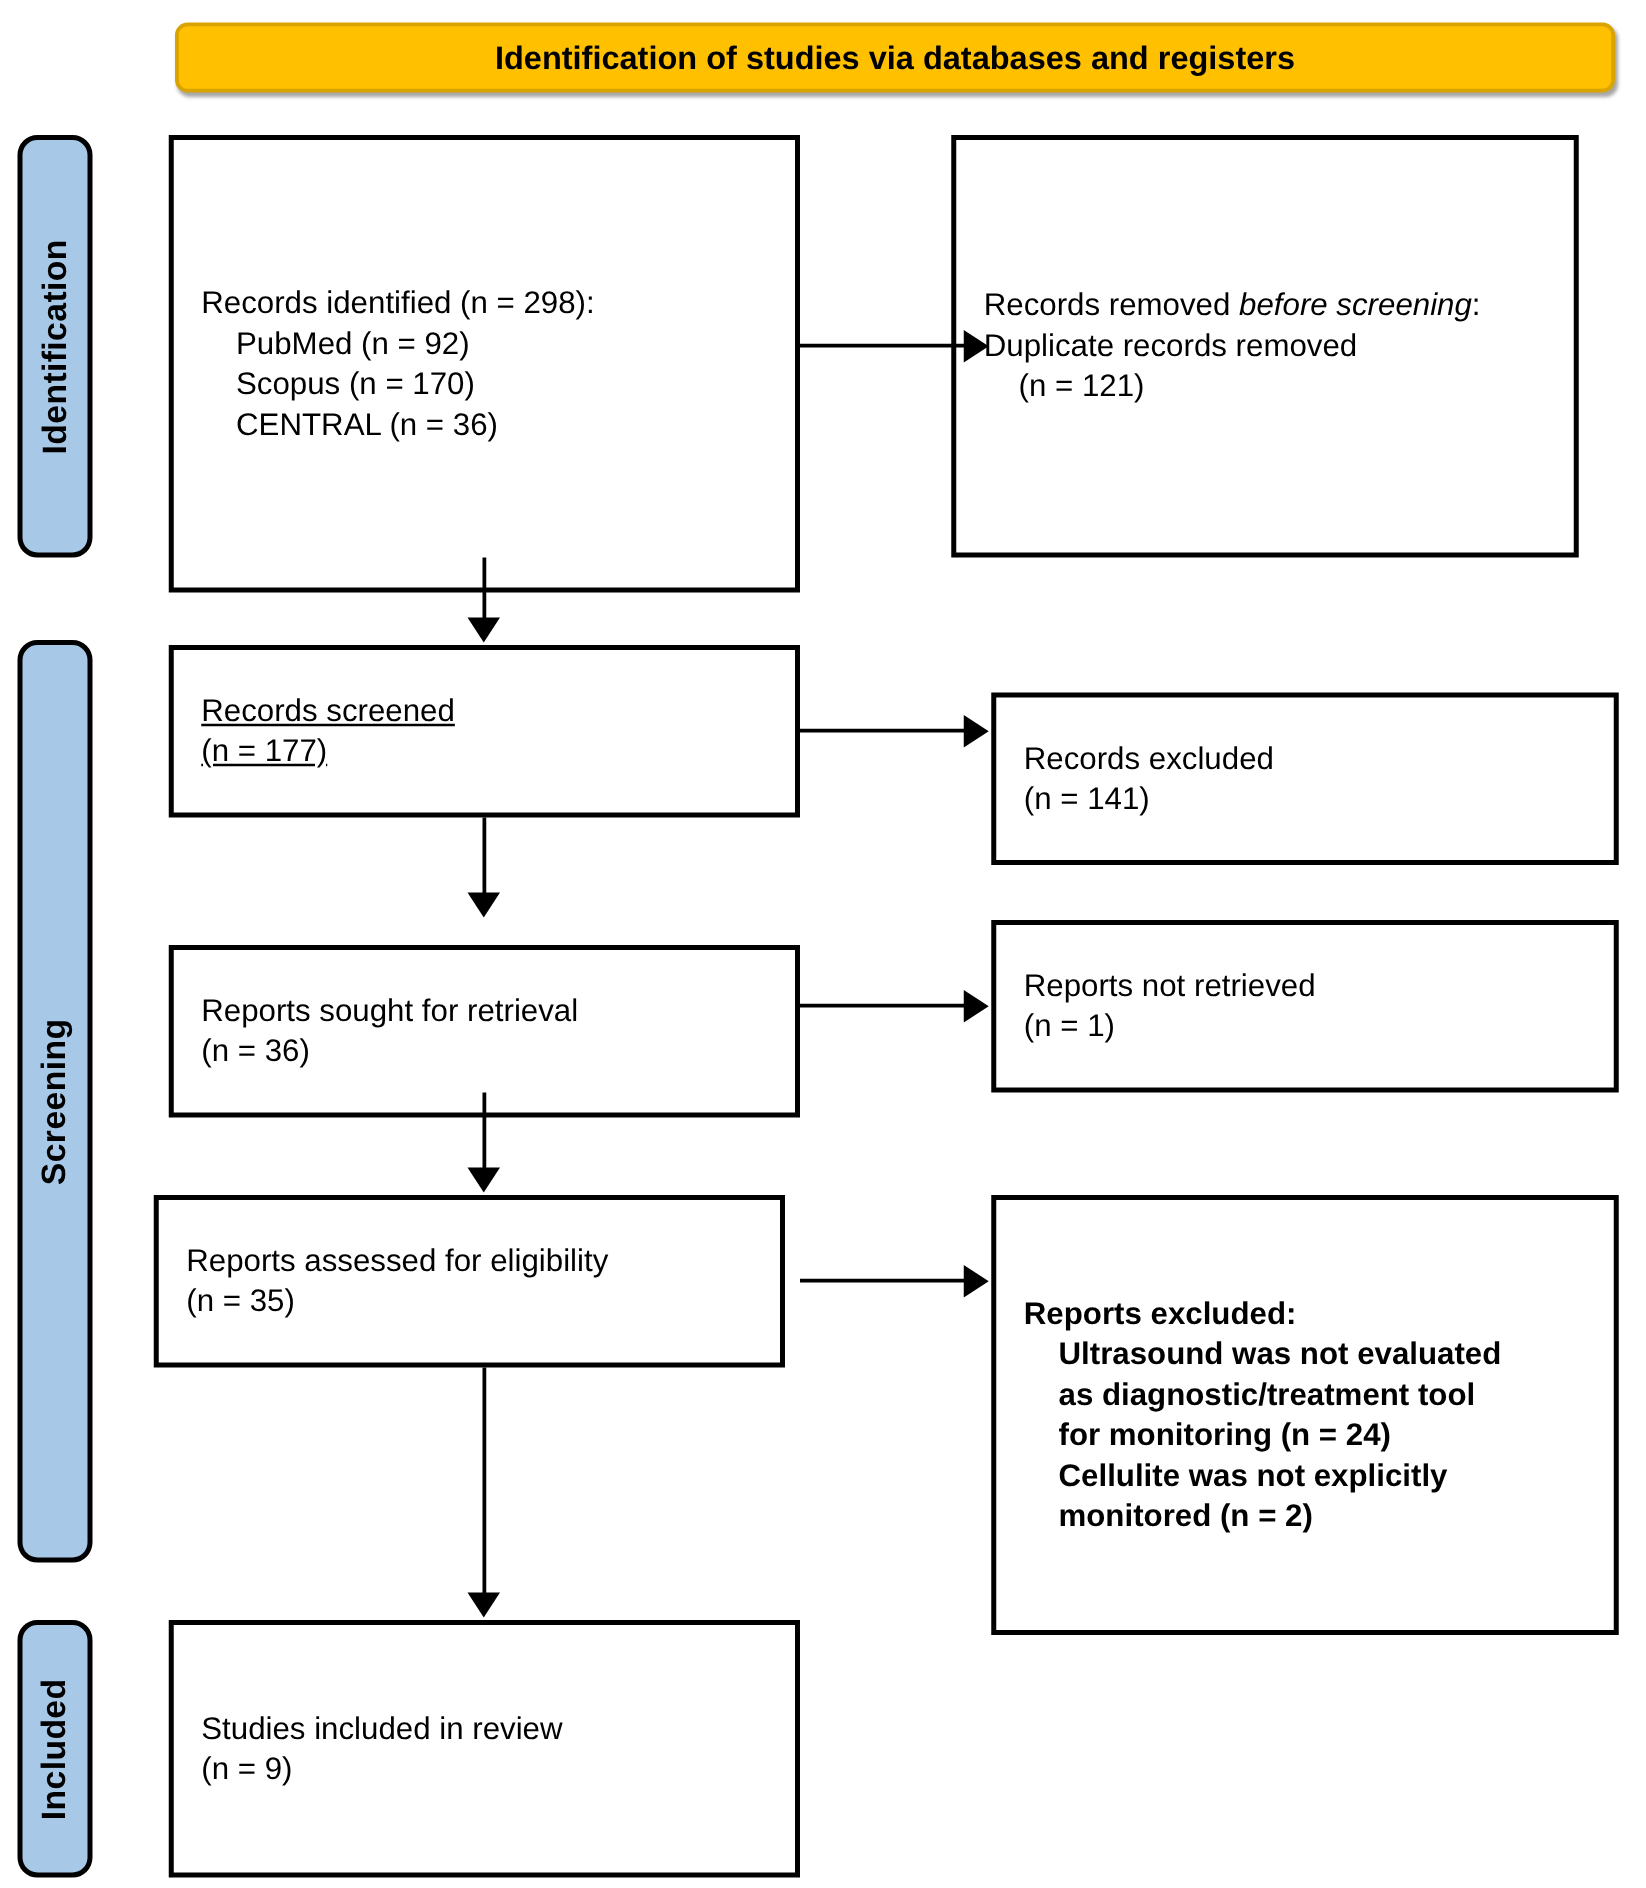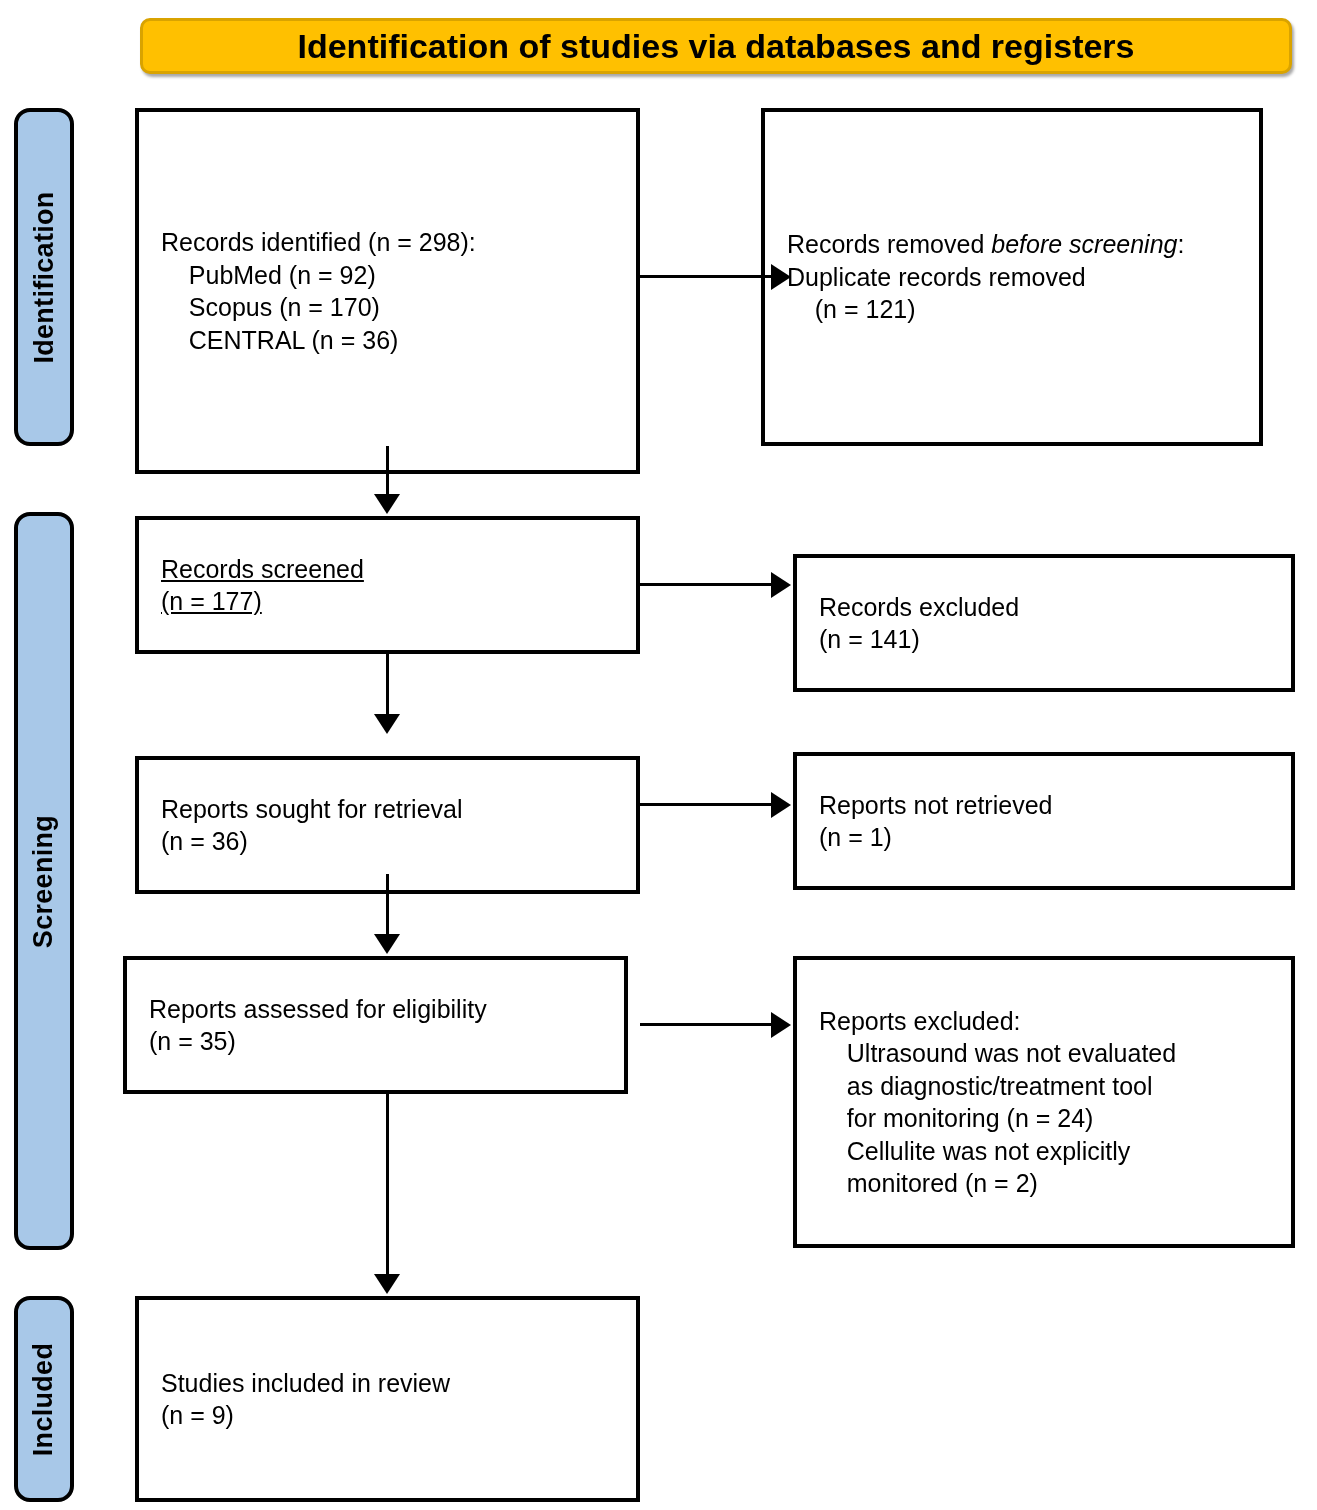--- a/index.html
+++ b/index.html
@@ -29,21 +29,21 @@
     background: #FFC000;
     border: 3px solid #D9A300;
     border-radius: 10px;
     box-sizing: border-box;
     display: flex;
     align-items: center;
     justify-content: center;
     box-shadow: 2px 3px 3px rgba(0,0,0,0.35);
   }
   .banner-text {
-    font-size: 34px;
+    font-size: 26px;
     font-weight: bold;
     letter-spacing: 0px;
     color: #000000;
     text-align: center;
     white-space: nowrap;
   }
 
   
   .stage {
     position: absolute;
@@ -91,25 +91,25 @@
   
   #box-records-identified { left: 135px; top: 108px; width: 505px; height: 366px; }
   #box-records-removed    { left: 761px; top: 108px; width: 502px; height: 338px; }
 
   
   #box-records-screened { left: 135px; top: 516px; width: 505px; height: 138px; text-decoration: underline; }
   #box-records-excluded { left: 793px; top: 516px; width: 502px; height: 138px; margin-top: 38px; }
 
   
   #box-reports-sought        { left: 135px; top: 756px; width: 505px; height: 138px; }
-  #box-reports-not-retrieved { left: 793px; top: 736px; width: 502px; height: 138px; margin-top: 16px; }
+  #box-reports-not-retrieved { left: 793px; top: 736px; width: 502px; height: 138px; }
 
   
   #box-reports-assessed        { left: 123px; top: 956px; width: 505px; height: 138px; }
-  #box-reports-excluded-detail { left: 793px; top: 956px; width: 502px; height: 292px; }
+  #box-reports-excluded-detail { left: 793px; top: 956px; width: 502px; height: 352px; font-weight: bold; }
 
   
   #box-studies-included { left: 135px; top: 1296px; width: 505px; height: 206px; }
   .vline {
     position: absolute;
     width: 3px;
     background: #000000;
   }
   .hline {
     position: absolute;

